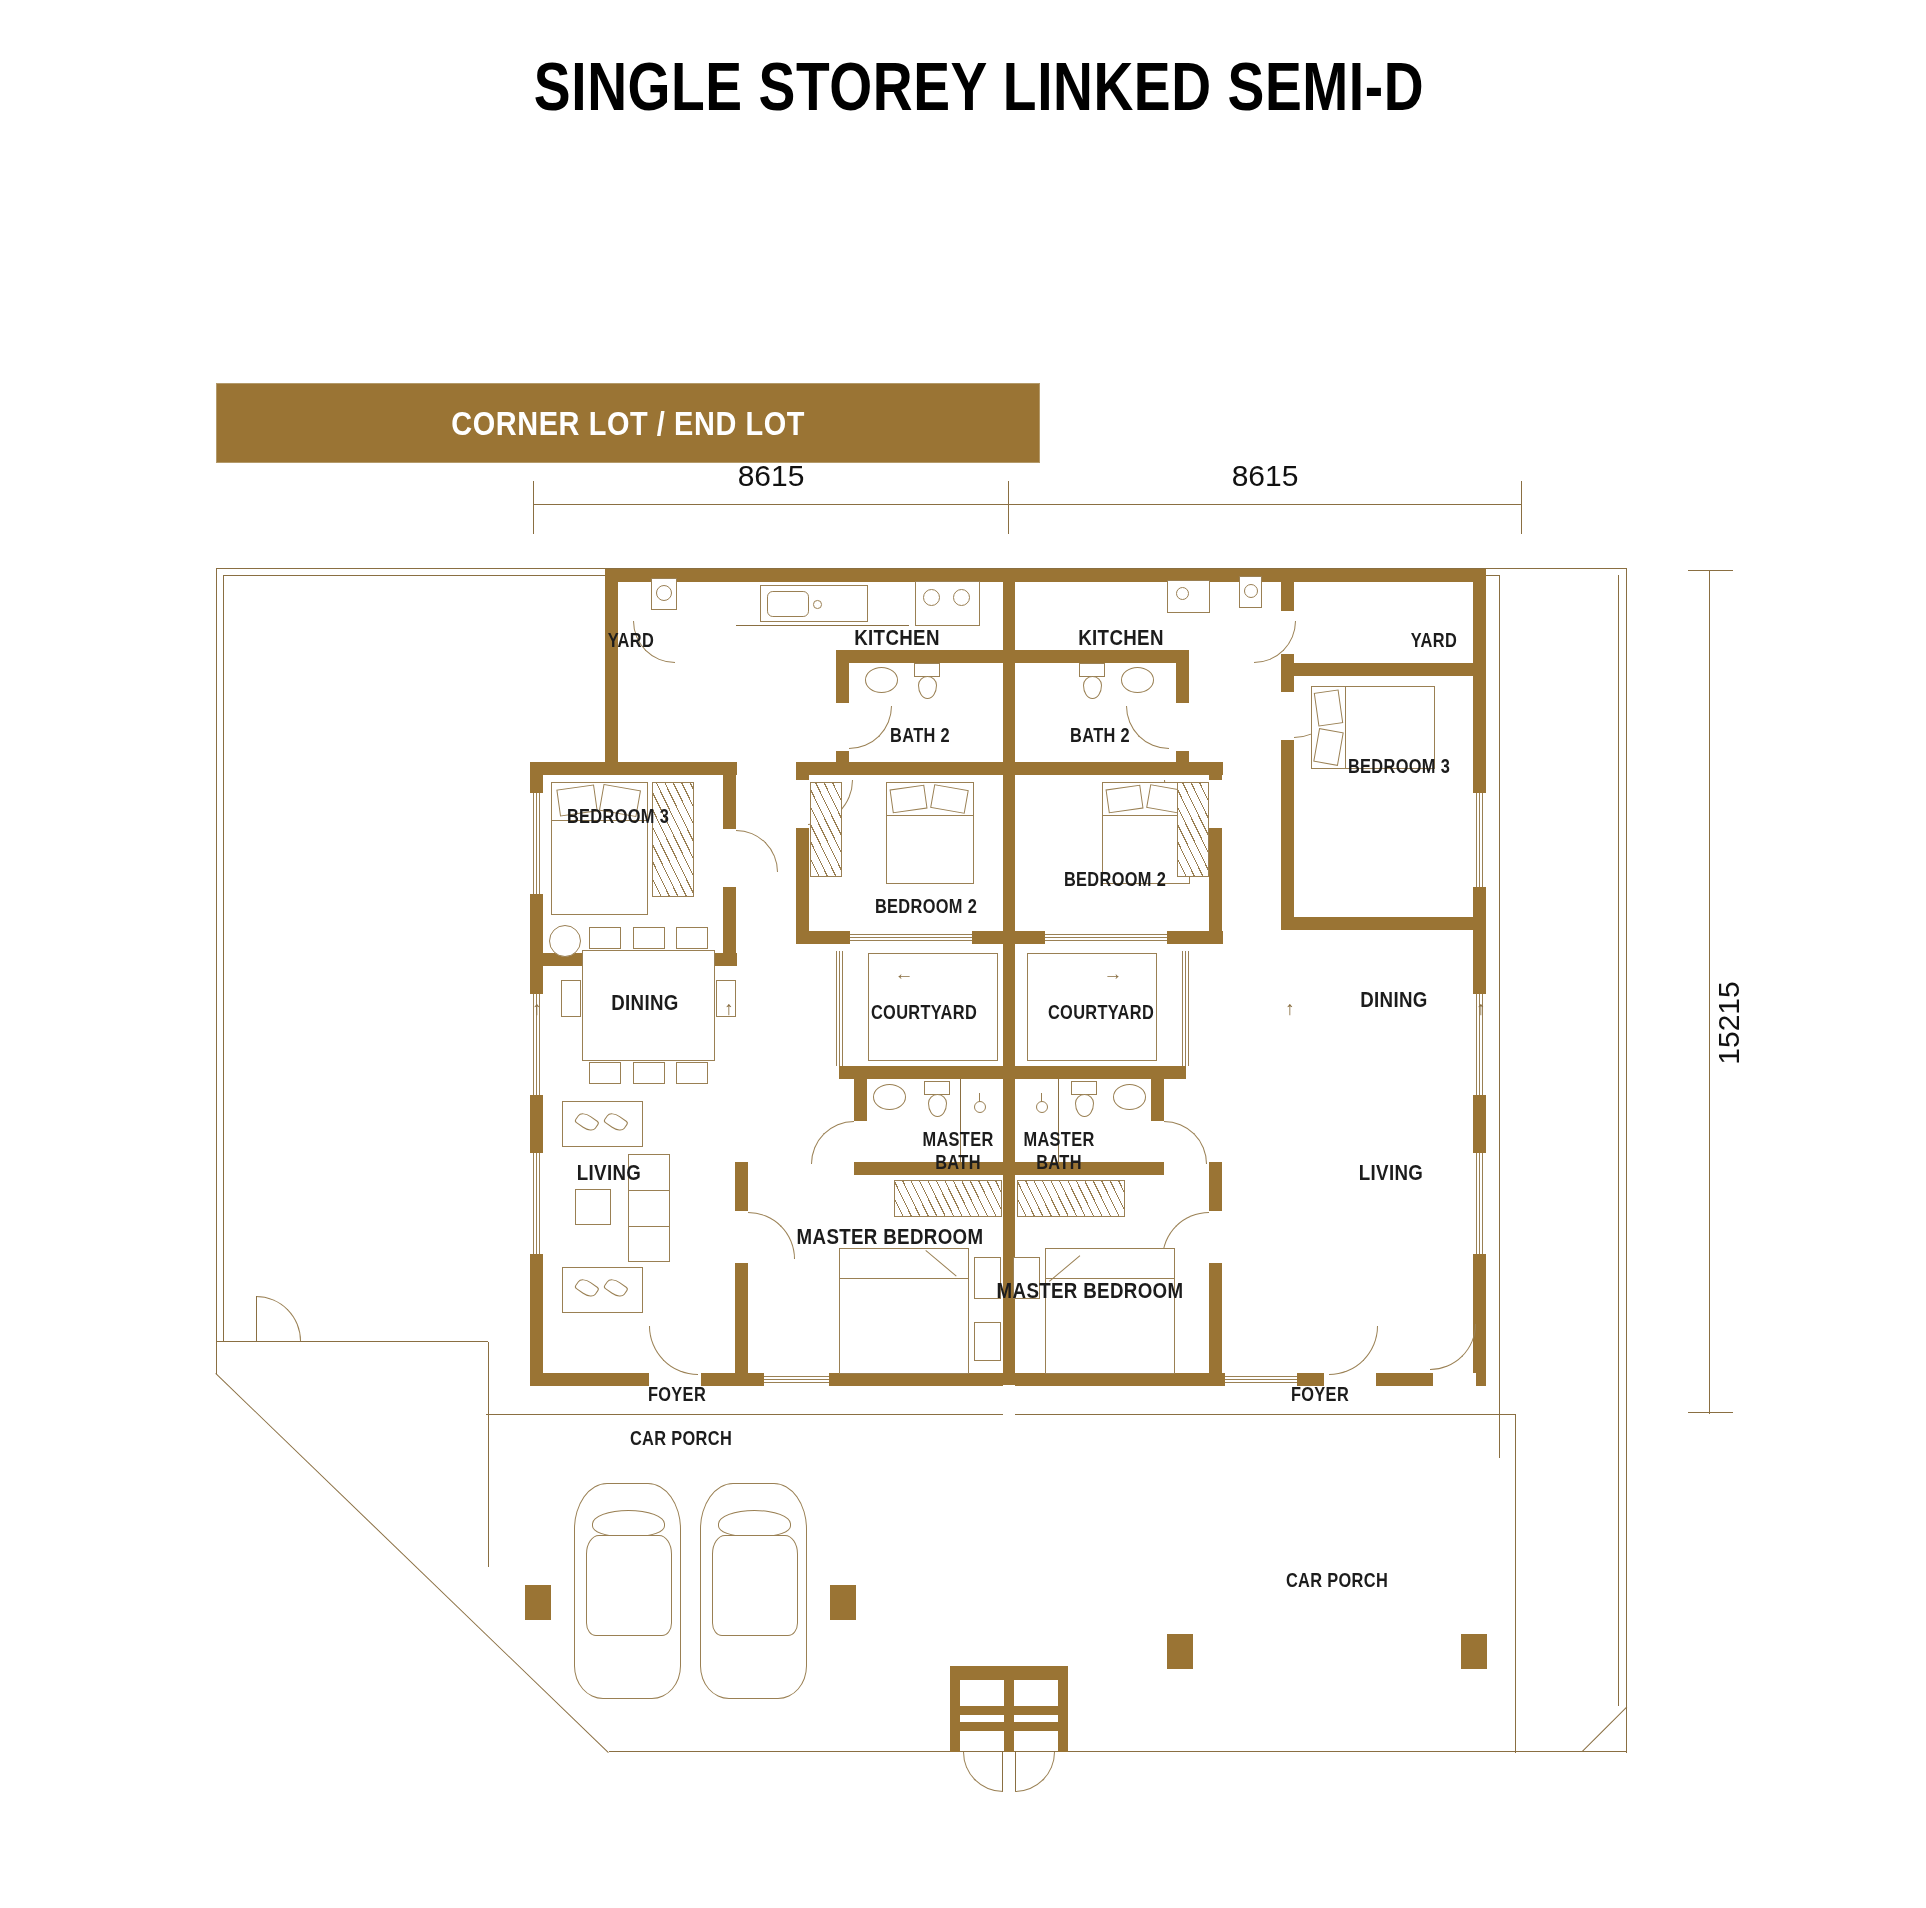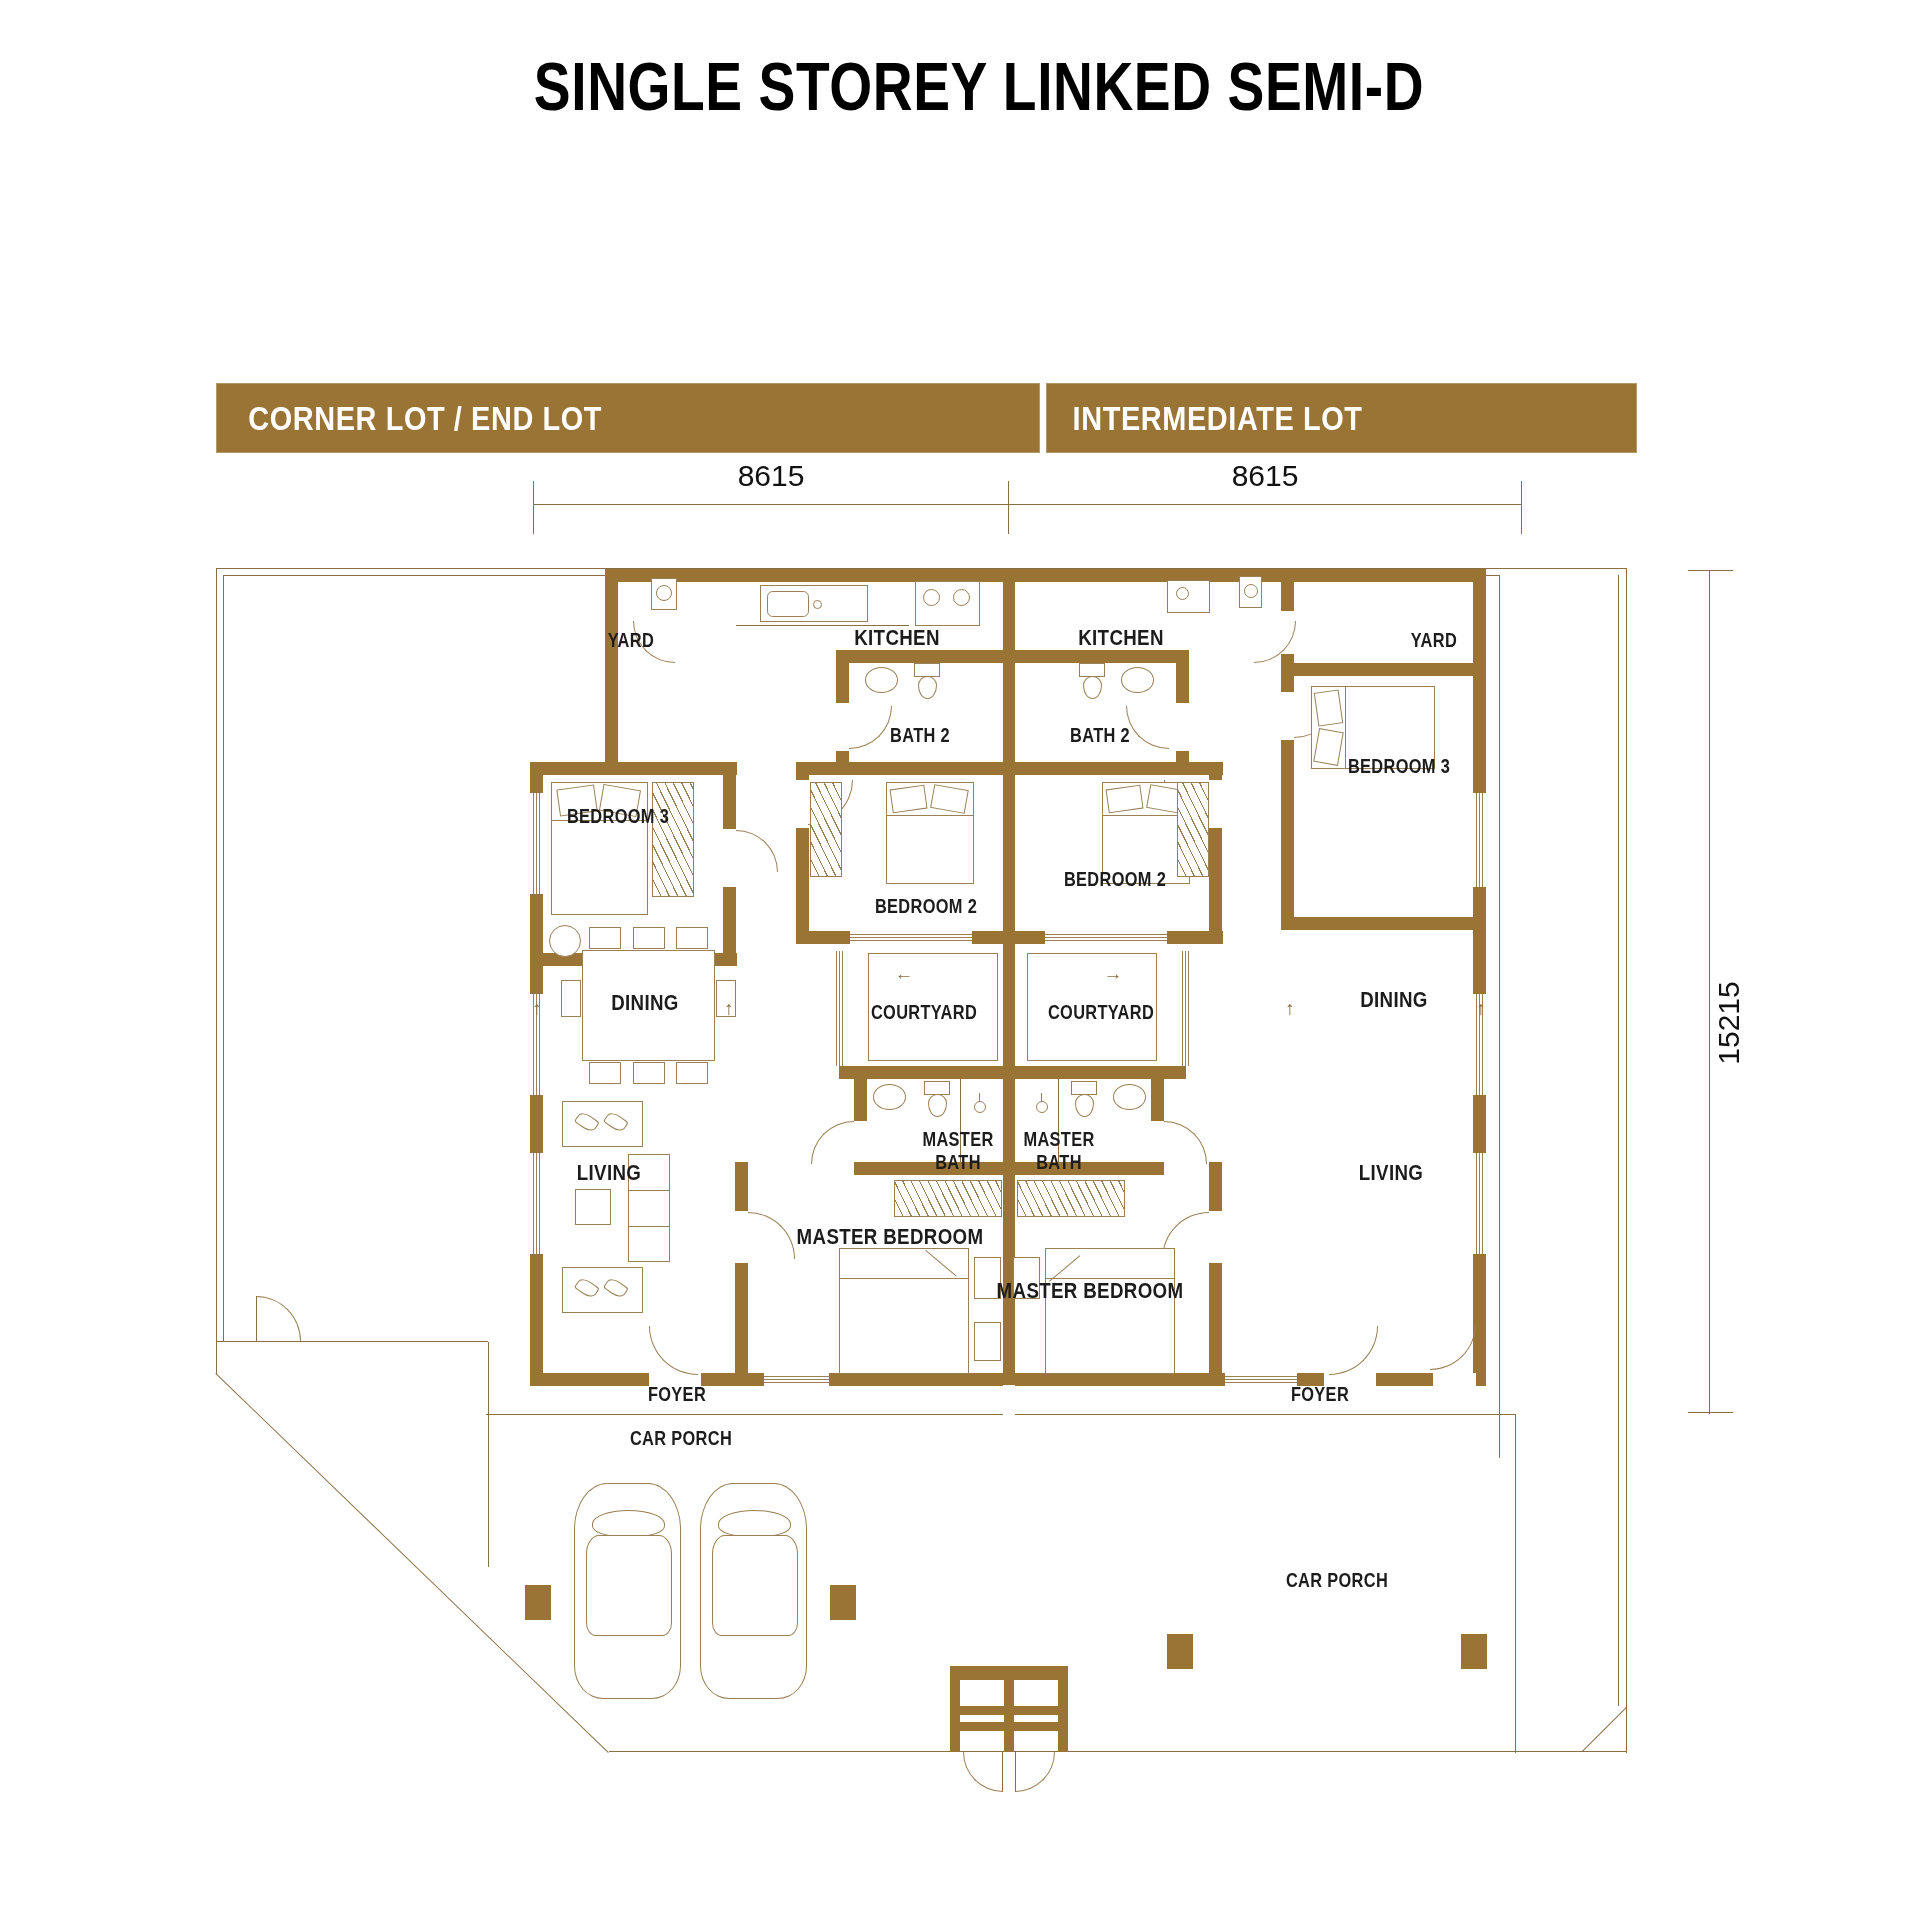--- a/index.html
+++ b/index.html
@@ -40,22 +40,22 @@
   .rl{position:absolute;transform:translate(-50%,-50%) scaleX(.84);font-size:22.3px;font-weight:600;
       letter-spacing:0.4px;white-space:nowrap;color:var(--txt);}
   .rl.small{font-size:19.5px;}
   .rl.wrap{white-space:normal;width:108px;text-align:center;line-height:1.18;}
   .dimtx{position:absolute;transform:translate(-50%,-50%);font-size:30px;color:#111;}
   .dimtx.vert{transform:translate(-50%,-50%) rotate(-90deg);}
   .arrow{position:absolute;font-size:19px;color:var(--line2);transform:translate(-50%,-50%);}
   
   .title{position:absolute;left:979px;top:86px;transform:translate(-50%,-50%) scaleX(.8);
          font-size:69px;font-weight:600;letter-spacing:0.7px;white-space:nowrap;color:#000;}
-  .hdr{position:absolute;top:383px;height:70px;background:var(--hdrbg);border:1.4px solid #b49a6a;
-       display:flex;align-items:center;box-sizing:border-box;}
+  .hdr{position:absolute;top:383px;height:80px;background:var(--hdrbg);border:1.4px solid #b49a6a;
+       display:flex;align-items:center;justify-content:center;box-sizing:border-box;}
   .hdr span{color:var(--hdrtx);font-size:34px;font-weight:600;letter-spacing:0.7px;transform:scaleX(.85);white-space:nowrap;}
   
   .wc{position:absolute;width:26px;height:14.4px;border:1.1px solid var(--line);box-sizing:border-box;background:#fff;}
   .wc:after{content:"";position:absolute;left:2.9px;top:11.5px;width:17.3px;height:21.6px;border:1.1px solid var(--line);
             border-radius:50% 50% 50% 50%/40% 40% 60% 60%;background:#fff;}
   .bsn{position:absolute;border:1.1px solid var(--line);border-radius:50%;background:#fff;box-sizing:border-box;}
   .shw{position:absolute;width:10px;height:10px;border:1.1px solid var(--line);border-radius:50%;background:#fff;}
   .shw:after{content:"";position:absolute;left:3.6px;top:-8.6px;width:1.1px;height:8.6px;background:var(--line);}
   .car{position:absolute;border:1.2px solid var(--line);box-sizing:border-box;background:#fff;
        border-radius:33px 33px 29px 29px / 46px 46px 33px 33px;}
@@ -69,23 +69,20 @@
 </style>
 </head>
 <body>
 
 <div id="stage">
 
   <div class="title">SINGLE STOREY LINKED SEMI-D</div>
 
   <div class="hdr" style="left:216px;width:824px;">
     <span>CORNER LOT / END LOT</span>
-  </div>
-  <div class="hdr" style="left:1046px;width:591px;">
-    <span>INTERMEDIATE  LOT</span>
   </div>
 
   <div>
     <div class="l" style="left:533px;top:504px;width:989px;height:1.1px;"></div>
     <div class="l" style="left:533px;top:481px;width:1.1px;height:53px;"></div>
     <div class="l" style="left:1008px;top:481px;width:1.1px;height:53px;"></div>
     <div class="l" style="left:1521px;top:481px;width:1.1px;height:53px;"></div>
     <div class="dimtx" style="left:771px;top:476px;">8615</div>
     <div class="dimtx" style="left:1265px;top:476px;">8615</div>
   </div>

